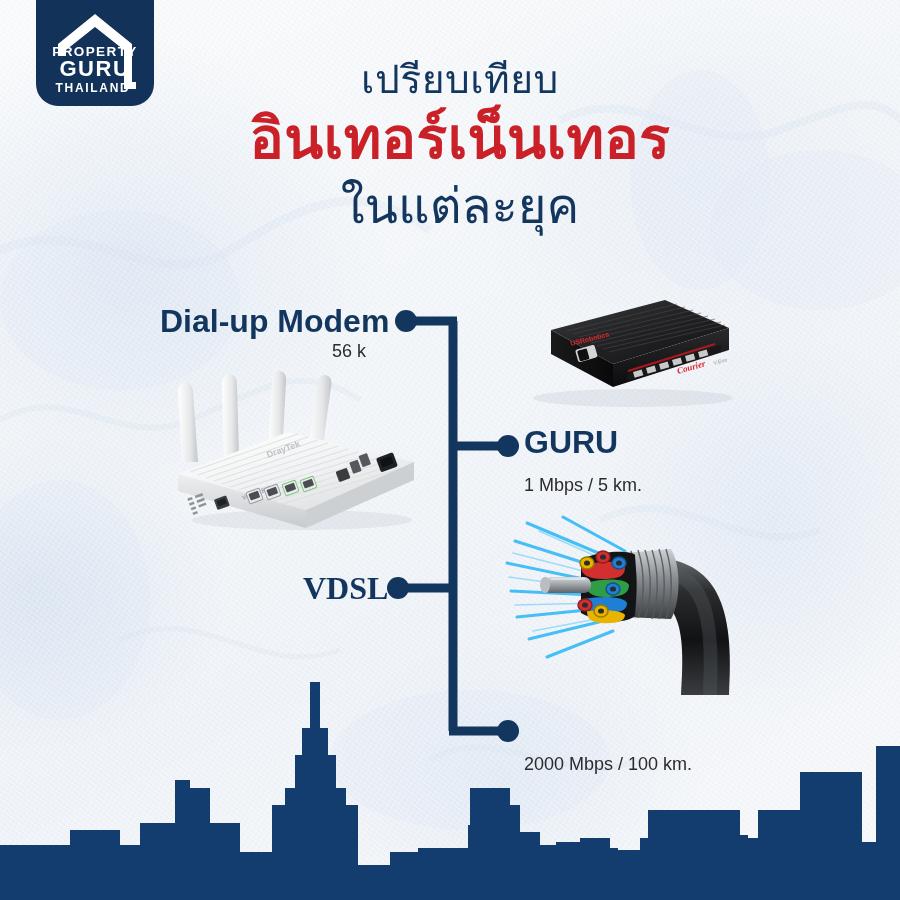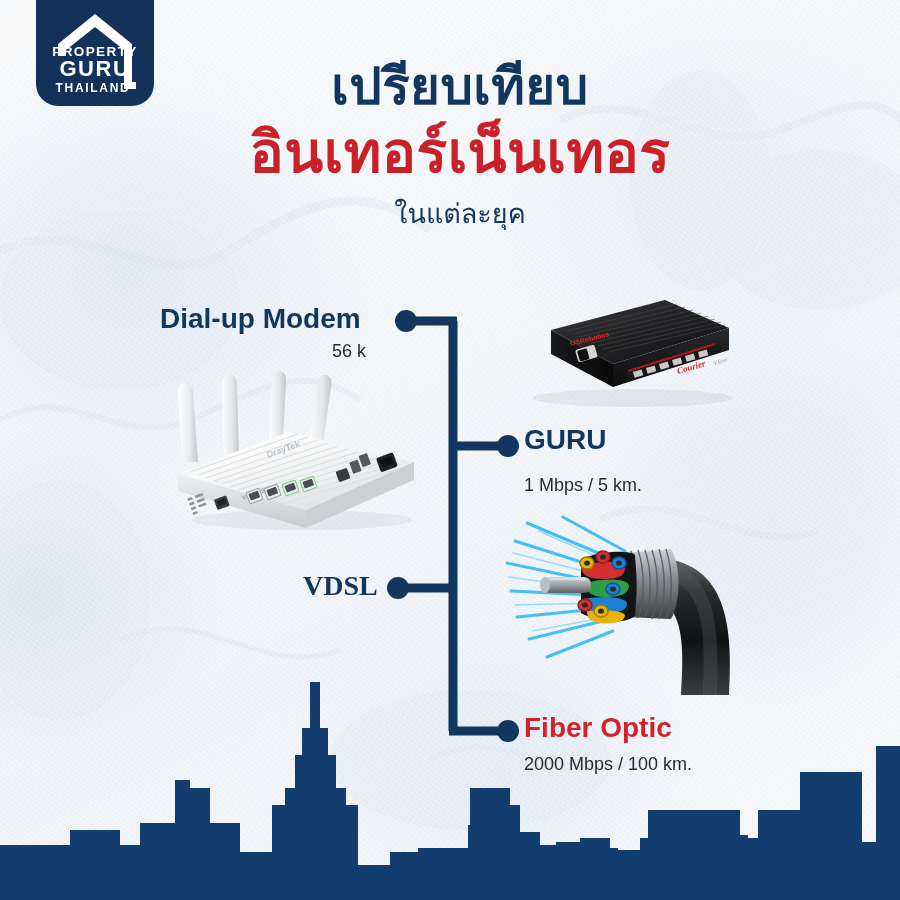--- a/index.html
+++ b/index.html
@@ -36,41 +36,40 @@
     position:absolute; left:36px; top:-16px; width:118px; height:122px;
     background:#123259; border-radius:8px 8px 22px 22px;
     display:flex; align-items:flex-end; justify-content:center;
   }
   .logo-inner { position:relative; width:100%; height:100%; }
   .logo svg { position:absolute; left:0; top:0; }
 
   
   .headline { position:absolute; left:180px; top:58px; width:560px; text-align:center; }
   .h-line1 {
-    font-size:51px; color:#12365e; letter-spacing:.5px; line-height:1.15;
+    font-size:39px; color:#12365e; letter-spacing:.5px; line-height:1.15;
     font-family:"DejaVu Sans","Liberation Sans",sans-serif;
-    font-weight:bold;
   }
   .h-line2 {
     font-size:57px; font-weight:bold; color:#ca2027; line-height:1.18;
     letter-spacing:.5px; margin-top:2px;
     font-family:"DejaVu Sans","Liberation Sans",sans-serif;
   }
   .h-line3 {
-    font-size:27px; color:#12365e; line-height:1.18; margin-top:12px;
+    font-size:49px; color:#12365e; line-height:1.18; margin-top:6px;
     font-family:"DejaVu Sans","Liberation Sans",sans-serif;
   }
 
   
   .timeline { position:absolute; left:0; top:0; width:900px; height:900px; }
 
   
   .node-label {
     position:absolute; color:#12365e; font-weight:bold;
-    font-size:28px; white-space:nowrap; line-height:1.0;
+    font-size:32px; white-space:nowrap; line-height:1.0;
   }
   .node-label.red { color:#d2232a; }
   .node-sub {
     position:absolute; color:#2b2b2b; font-size:18px;
     white-space:nowrap; line-height:1.0;
   }
 
   
   #lbl-dialup  { left:160px; top:305px; }
   #sub-dialup  { left:332px; top:342px; }
@@ -392,21 +391,20 @@
   </svg>
 
   <div class="node-label" id="lbl-dialup" style="color: rgb(18, 54, 94);">Dial-up Modem</div>
   <div class="node-sub" id="sub-dialup">56 k</div>
 
   <div class="node-label" id="lbl-adsl" style="color: rgb(18, 54, 94);">GURU</div>
   <div class="node-sub" id="sub-adsl">1 Mbps / 5 km.</div>
 
   <div class="node-label" id="lbl-vdsl" style="color: rgb(18, 54, 94);">VDSL</div>
 
-  <div class="node-label red" id="lbl-fiber" style="color: rgb(210, 35, 42);">Fiber Optic</div>
   <div class="node-sub" id="sub-fiber">2000 Mbps / 100 km.</div>
 
   <svg class="skyline" width="900" height="240" viewBox="0 0 900 240" preserveAspectRatio="none">
     <path fill="#123d6e" d="
       M0 240 L0 185 L70 185 L70 170 L120 170 L120 185 L140 185 L140 163 L175 163 L175 120
       L190 120 L190 128 L210 128 L210 163 L240 163 L240 192 L272 192 L272 145 L285 145
       L285 128 L295 128 L295 95 L302 95 L302 68 L310 68 L310 22 L320 22 L320 68 L328 68
       L328 95 L336 95 L336 128 L346 128 L346 145 L358 145 L358 205 L390 205 L390 192
       L418 192 L418 188 L438 188 L438 188 L452 188 L452 188 L470 188 L470 128 L510 128
       L510 145 L520 145 L520 172 L540 172 L540 185 L580 185 L580 178 L610 178 L610 190

